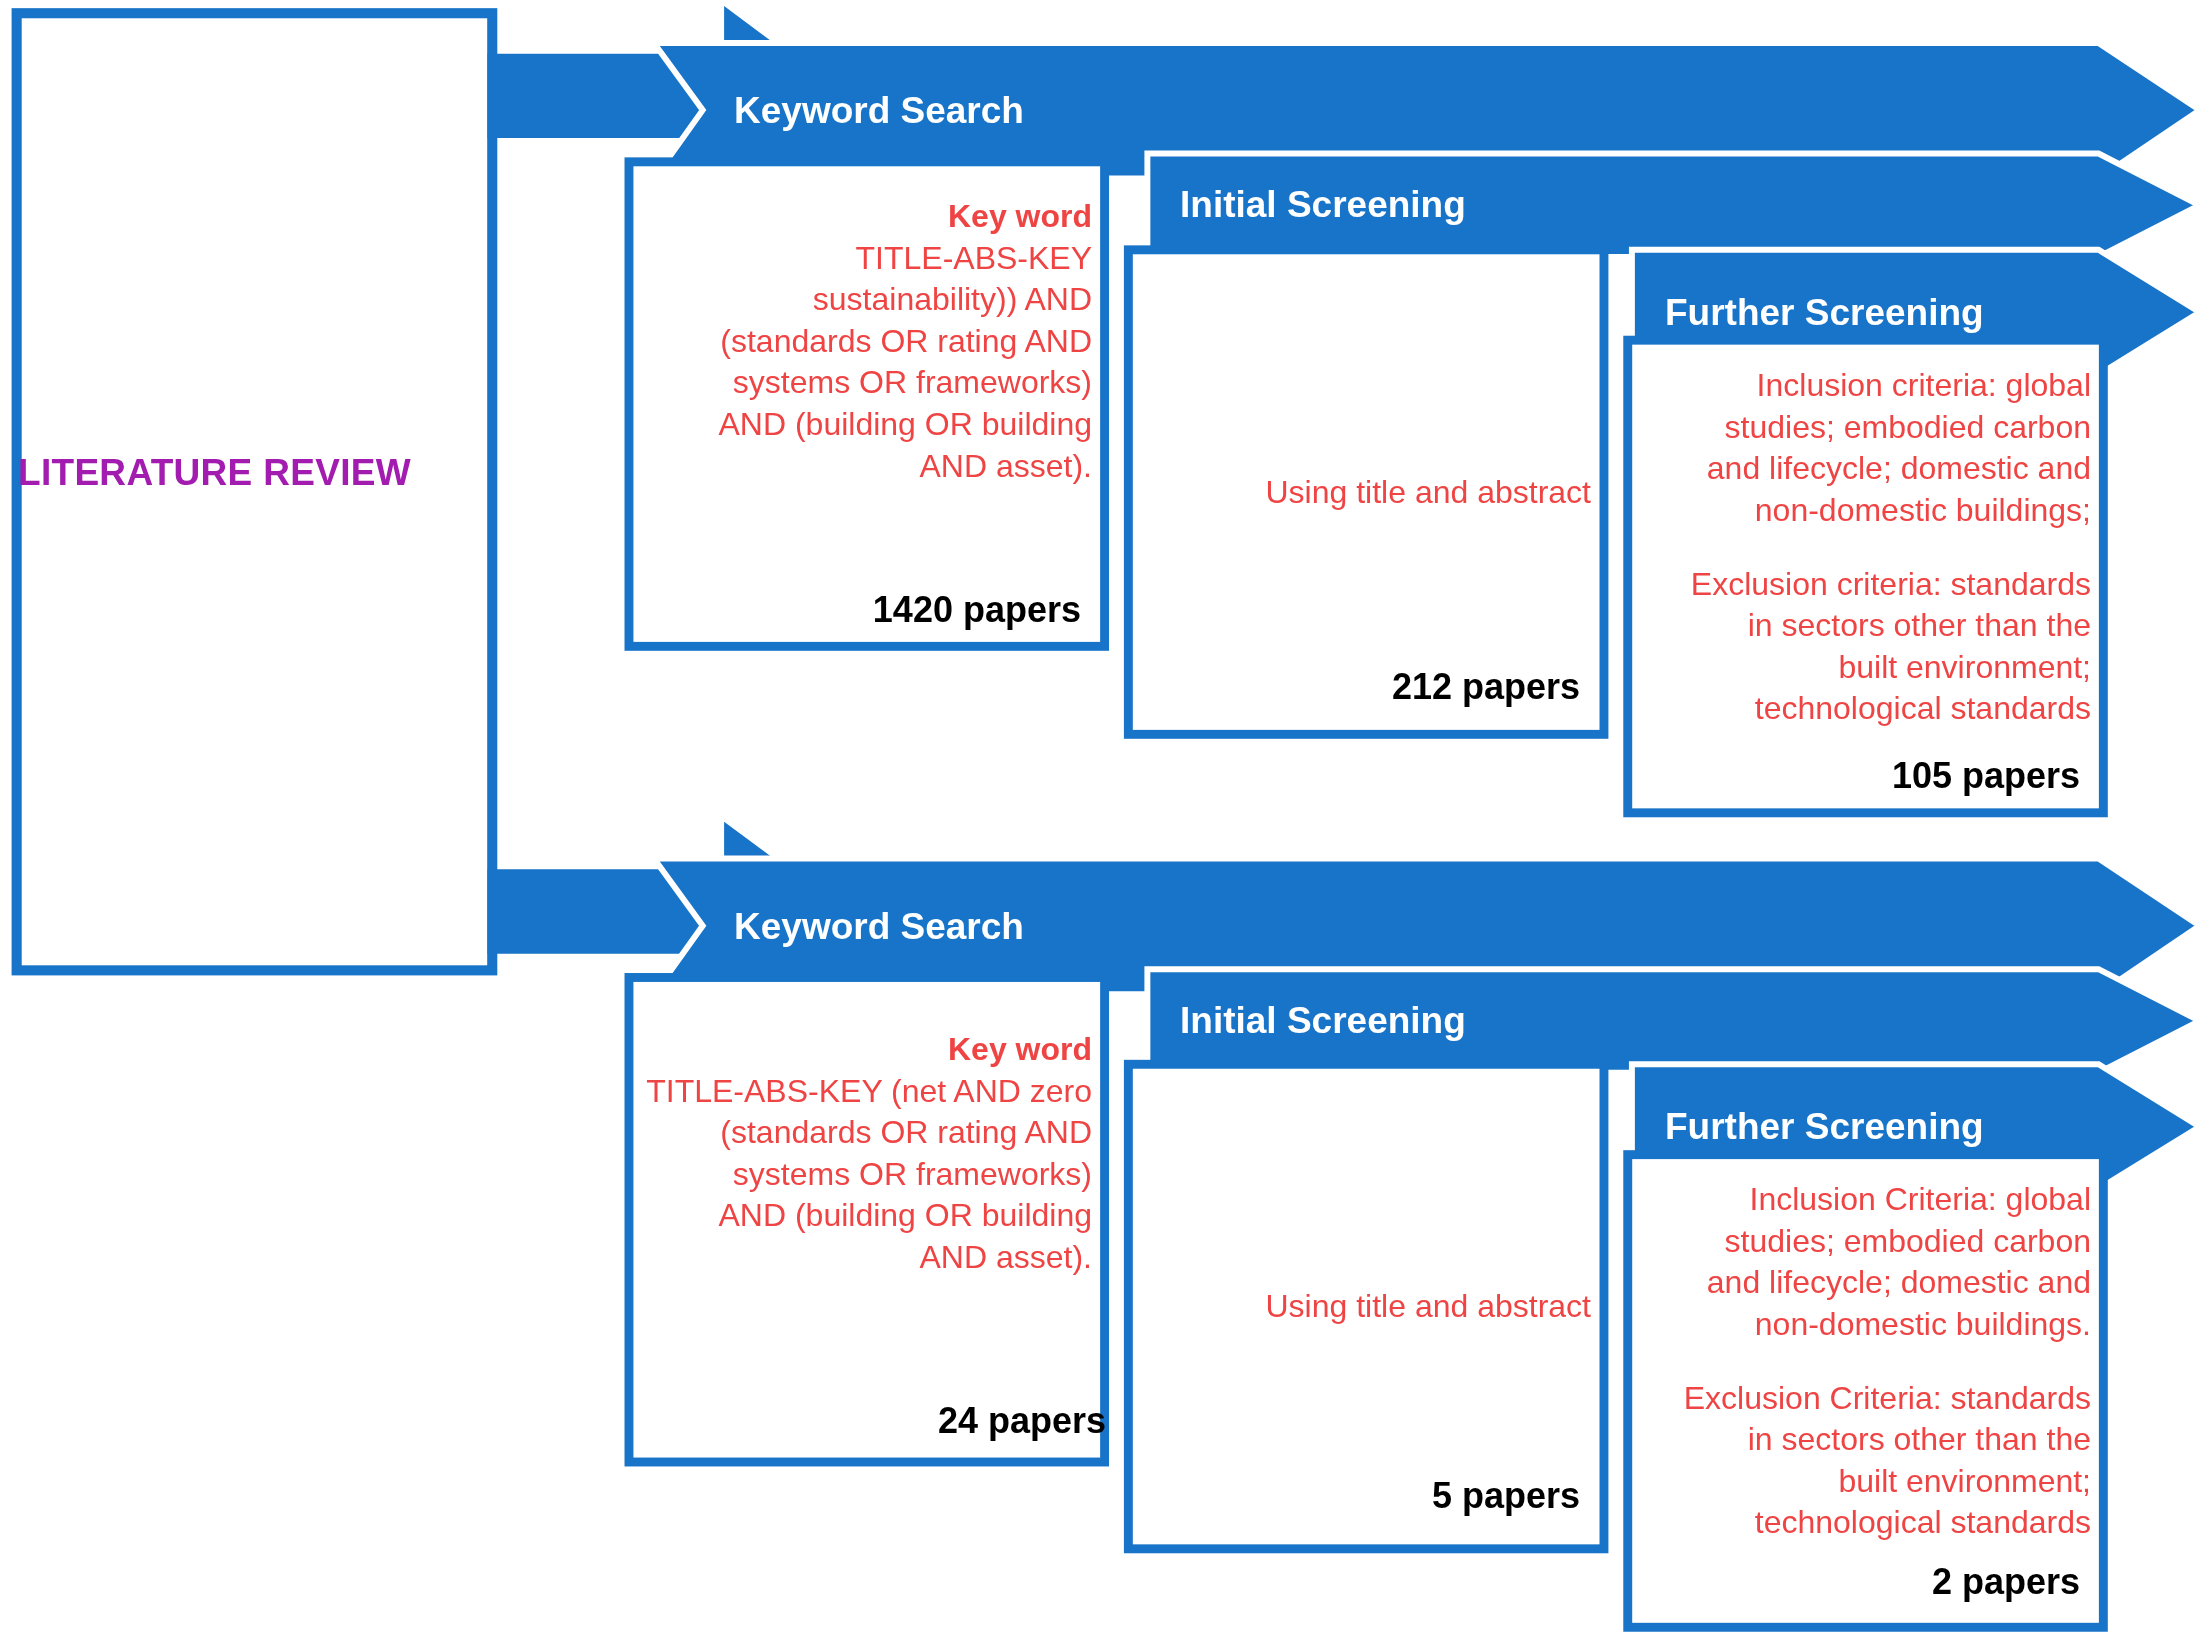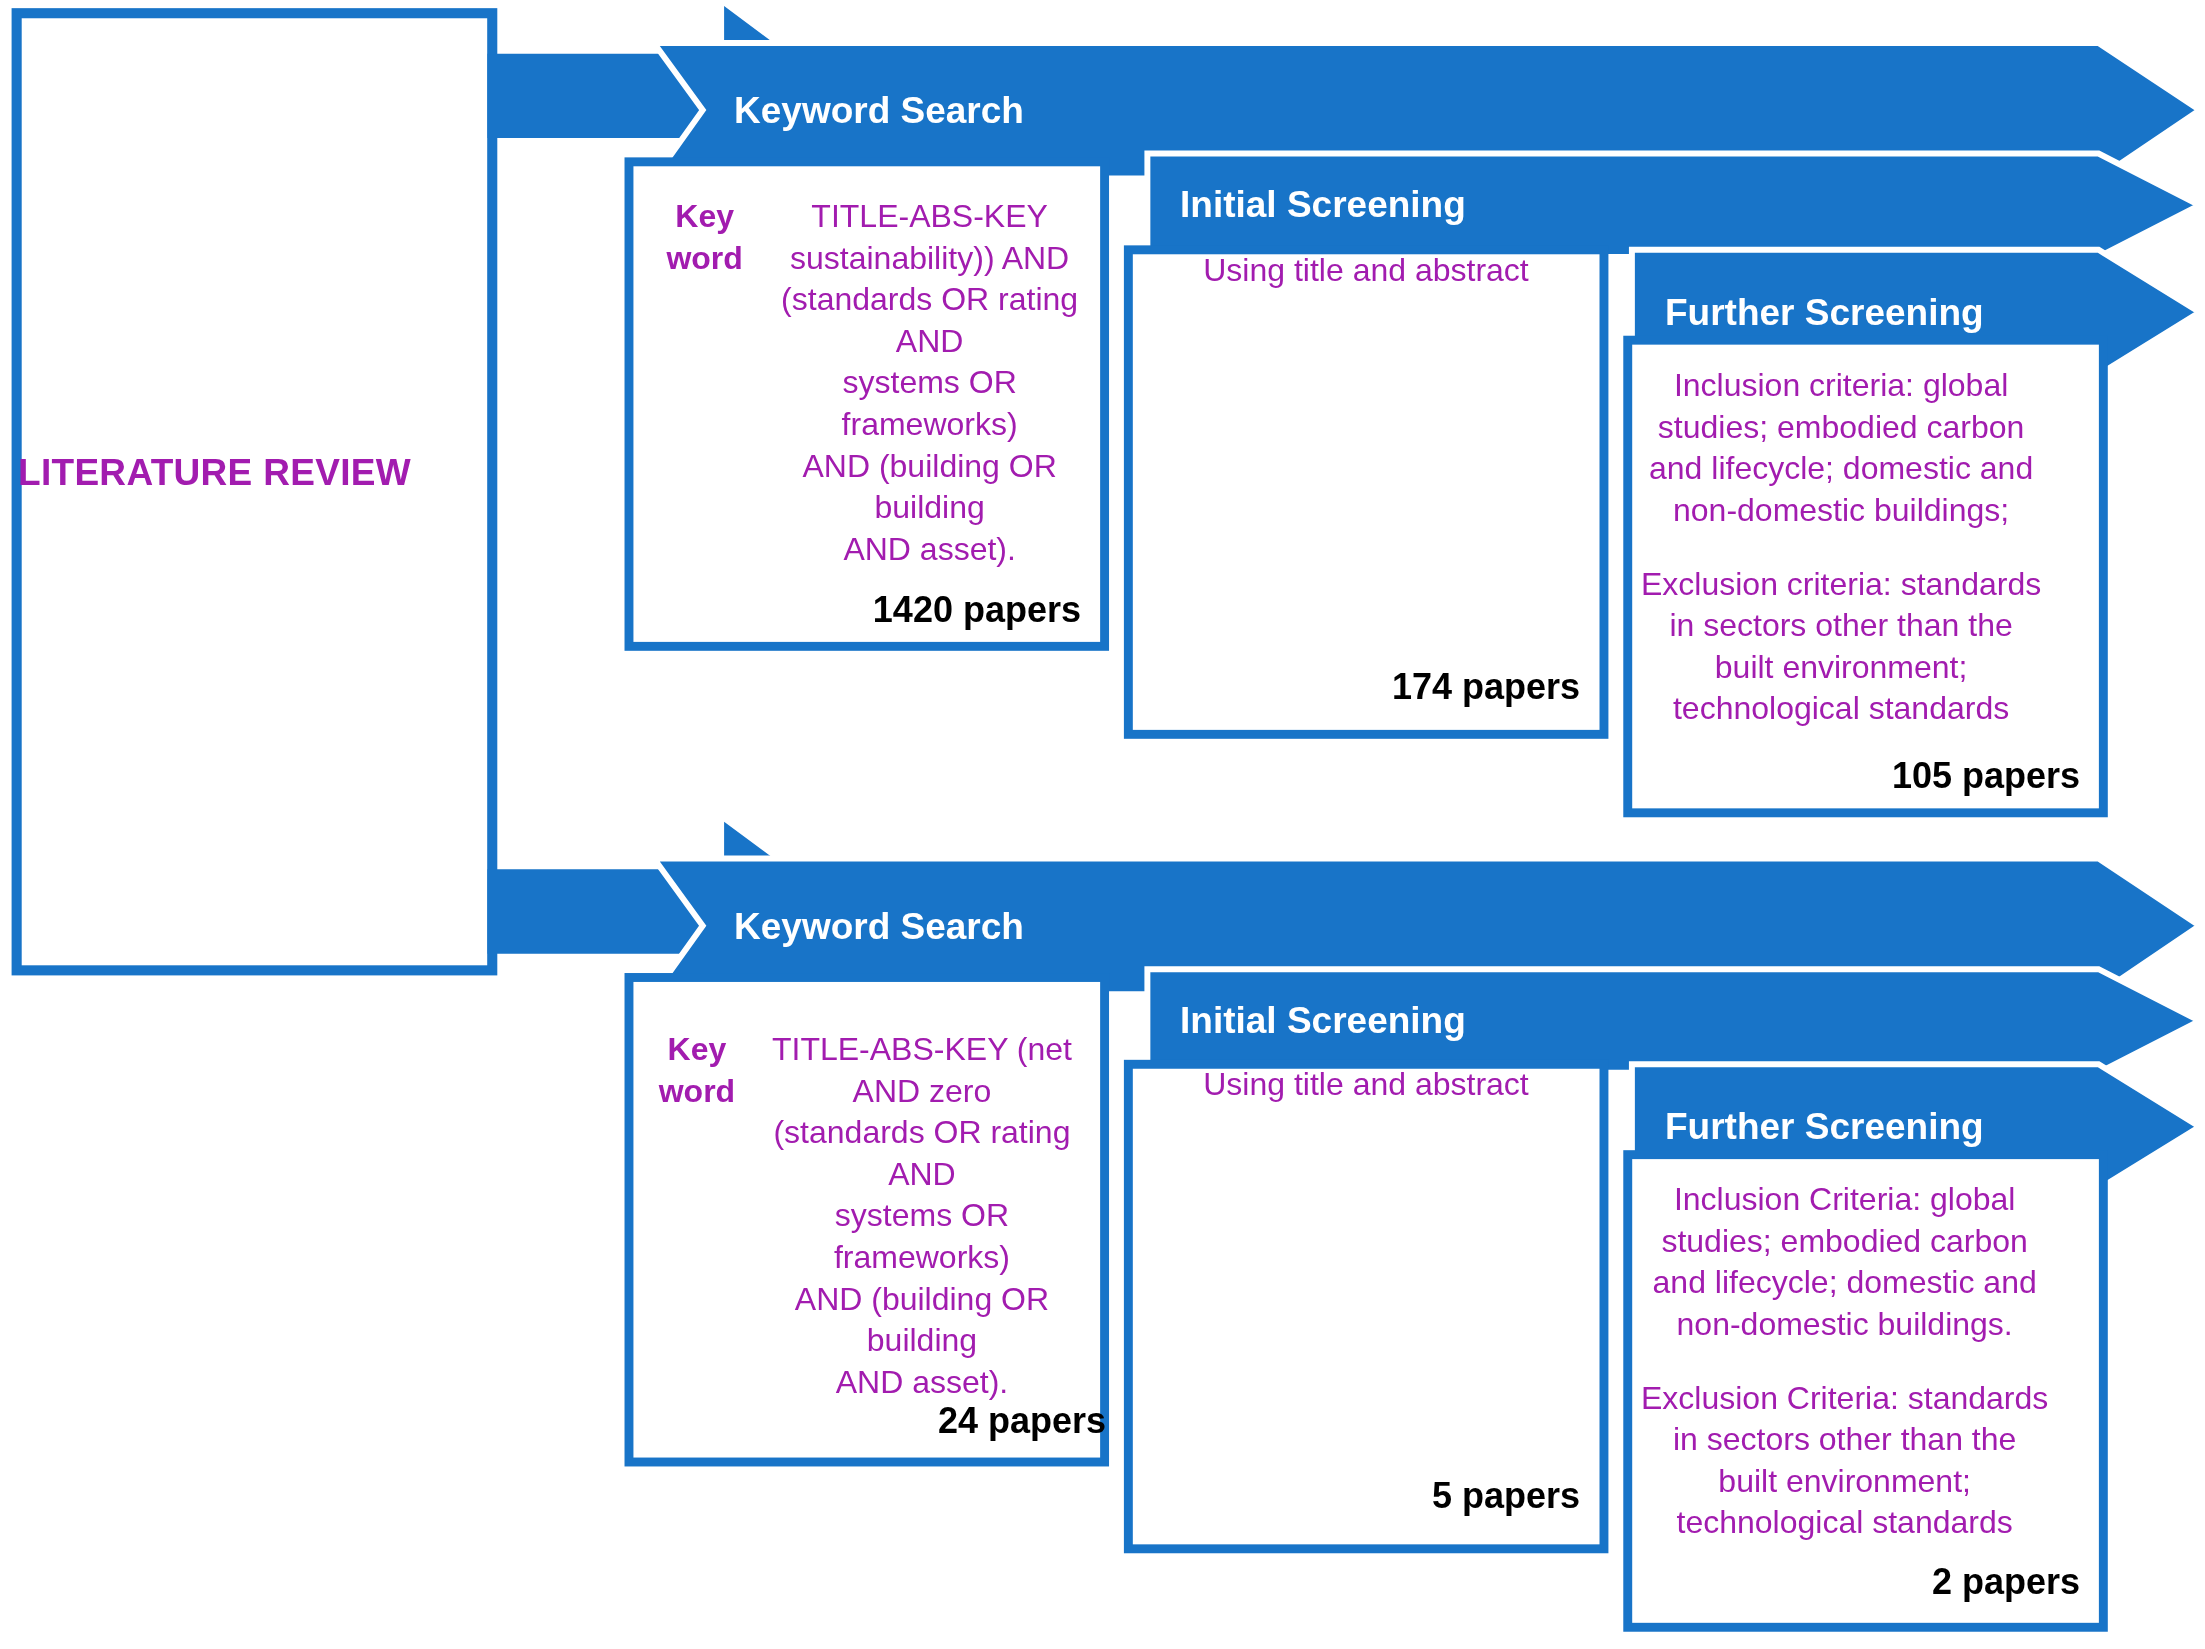--- a/index.html
+++ b/index.html
@@ -43,26 +43,26 @@
     color: #ffffff;
     font-weight: bold;
     font-size: 37px;
     white-space: nowrap;
     display: flex;
     align-items: center;
     height: 100%;
   }
   .box-body {
     display: flex;
-    flex-direction: row;
+    flex-direction: column;
     justify-content: center;
-    text-align: center;
+    text-align: right;
     font-size: 32px;
     line-height: 1.30;
-    color: #a21caf;
+    color: #ef4444;
     padding: 0 13px;
   }
   .box-body .hdr {
     font-weight: bold;
   }
   .box-body .para {
     margin: 0;
   }
   .box-body .spacer {
     height: 32px;
@@ -143,21 +143,21 @@
         <div class="para">AND asset).</div>
       </div>
   </div>
   <div class="count" style="left:629px; top:589px; width:452px;">1420 papers</div>
 
   <div class="txt box-body" style="left:1128px; top:250px; width:476px; height:485px;">
     <div>
         <div class="para">Using title and abstract</div>
       </div>
   </div>
-  <div class="count" style="left:1128px; top:666px; width:452px;">174 papers</div>
+  <div class="count" style="left:1128px; top:666px; width:452px;">212 papers</div>
 
   <div class="txt box-body" style="left:1628px; top:351px; width:476px; height:404px; justify-content:flex-start; padding-top:14.3px;">
     <div>
         <div class="para">Inclusion criteria: global</div>
         <div class="para">studies; embodied carbon</div>
         <div class="para">and lifecycle; domestic and</div>
         <div class="para">non-domestic buildings;</div>
         <div class="spacer"></div>
         <div class="para">Exclusion criteria: standards</div>
         <div class="para">in sectors other than the</div>

